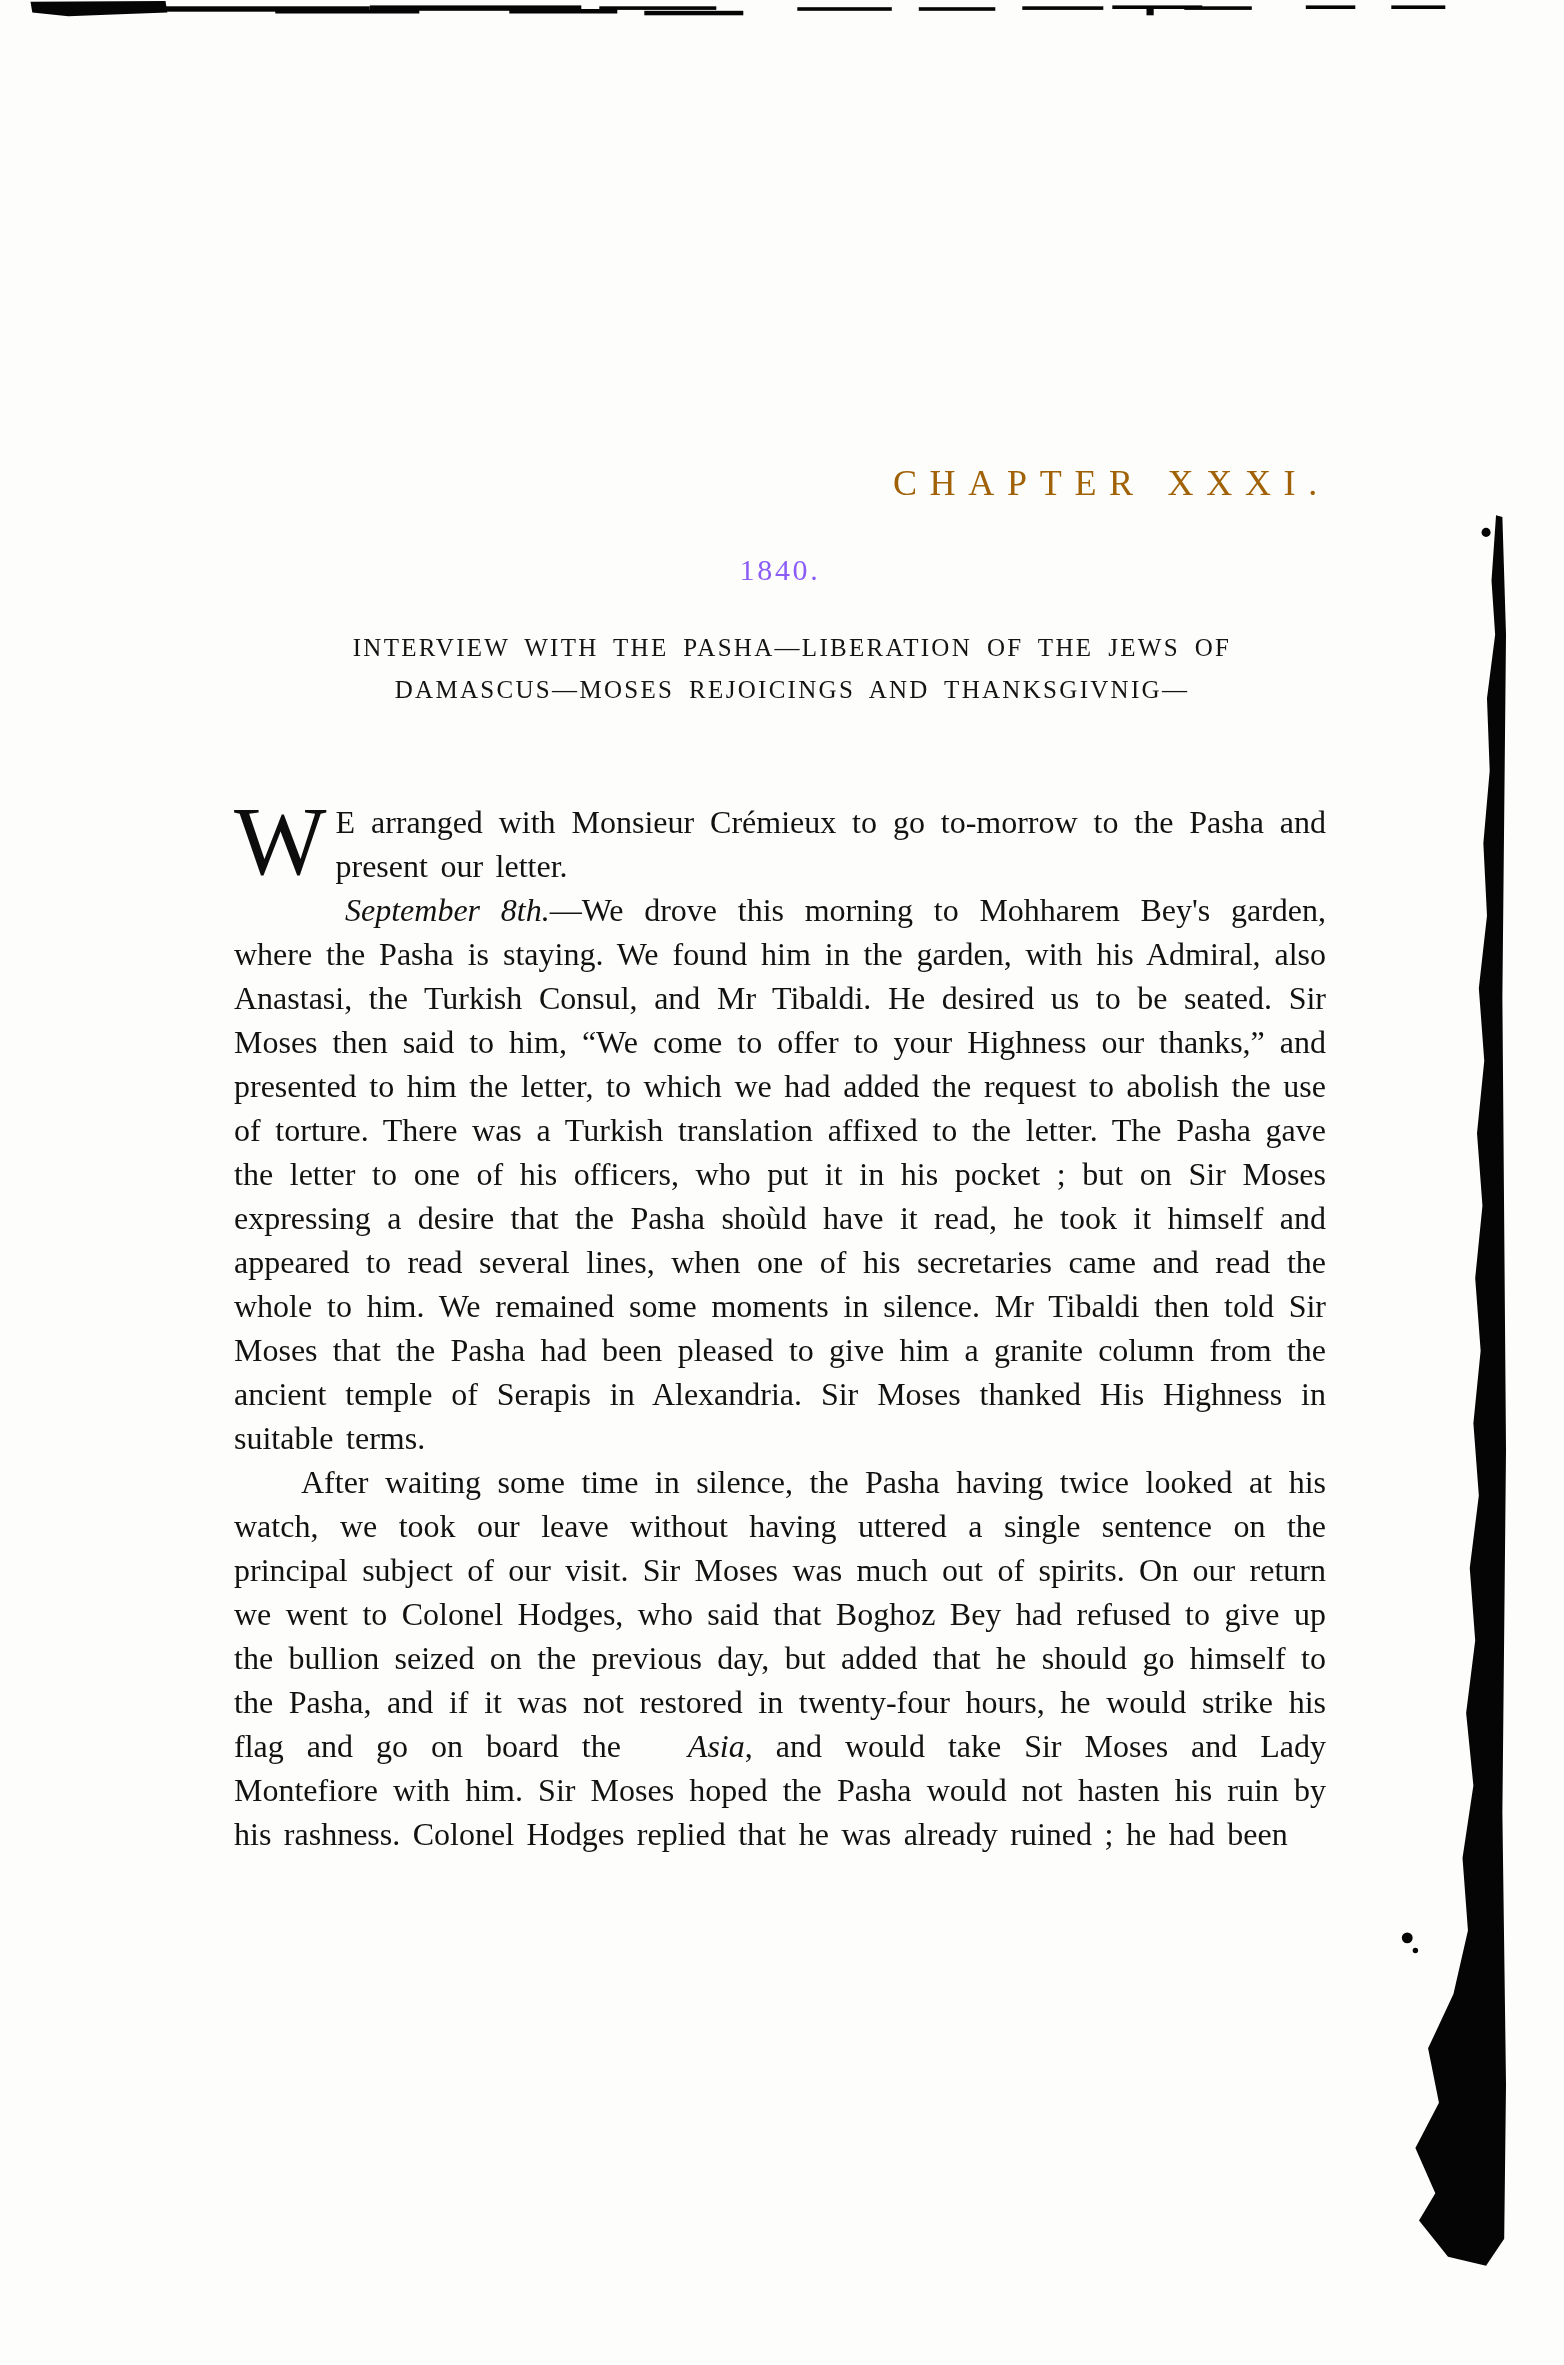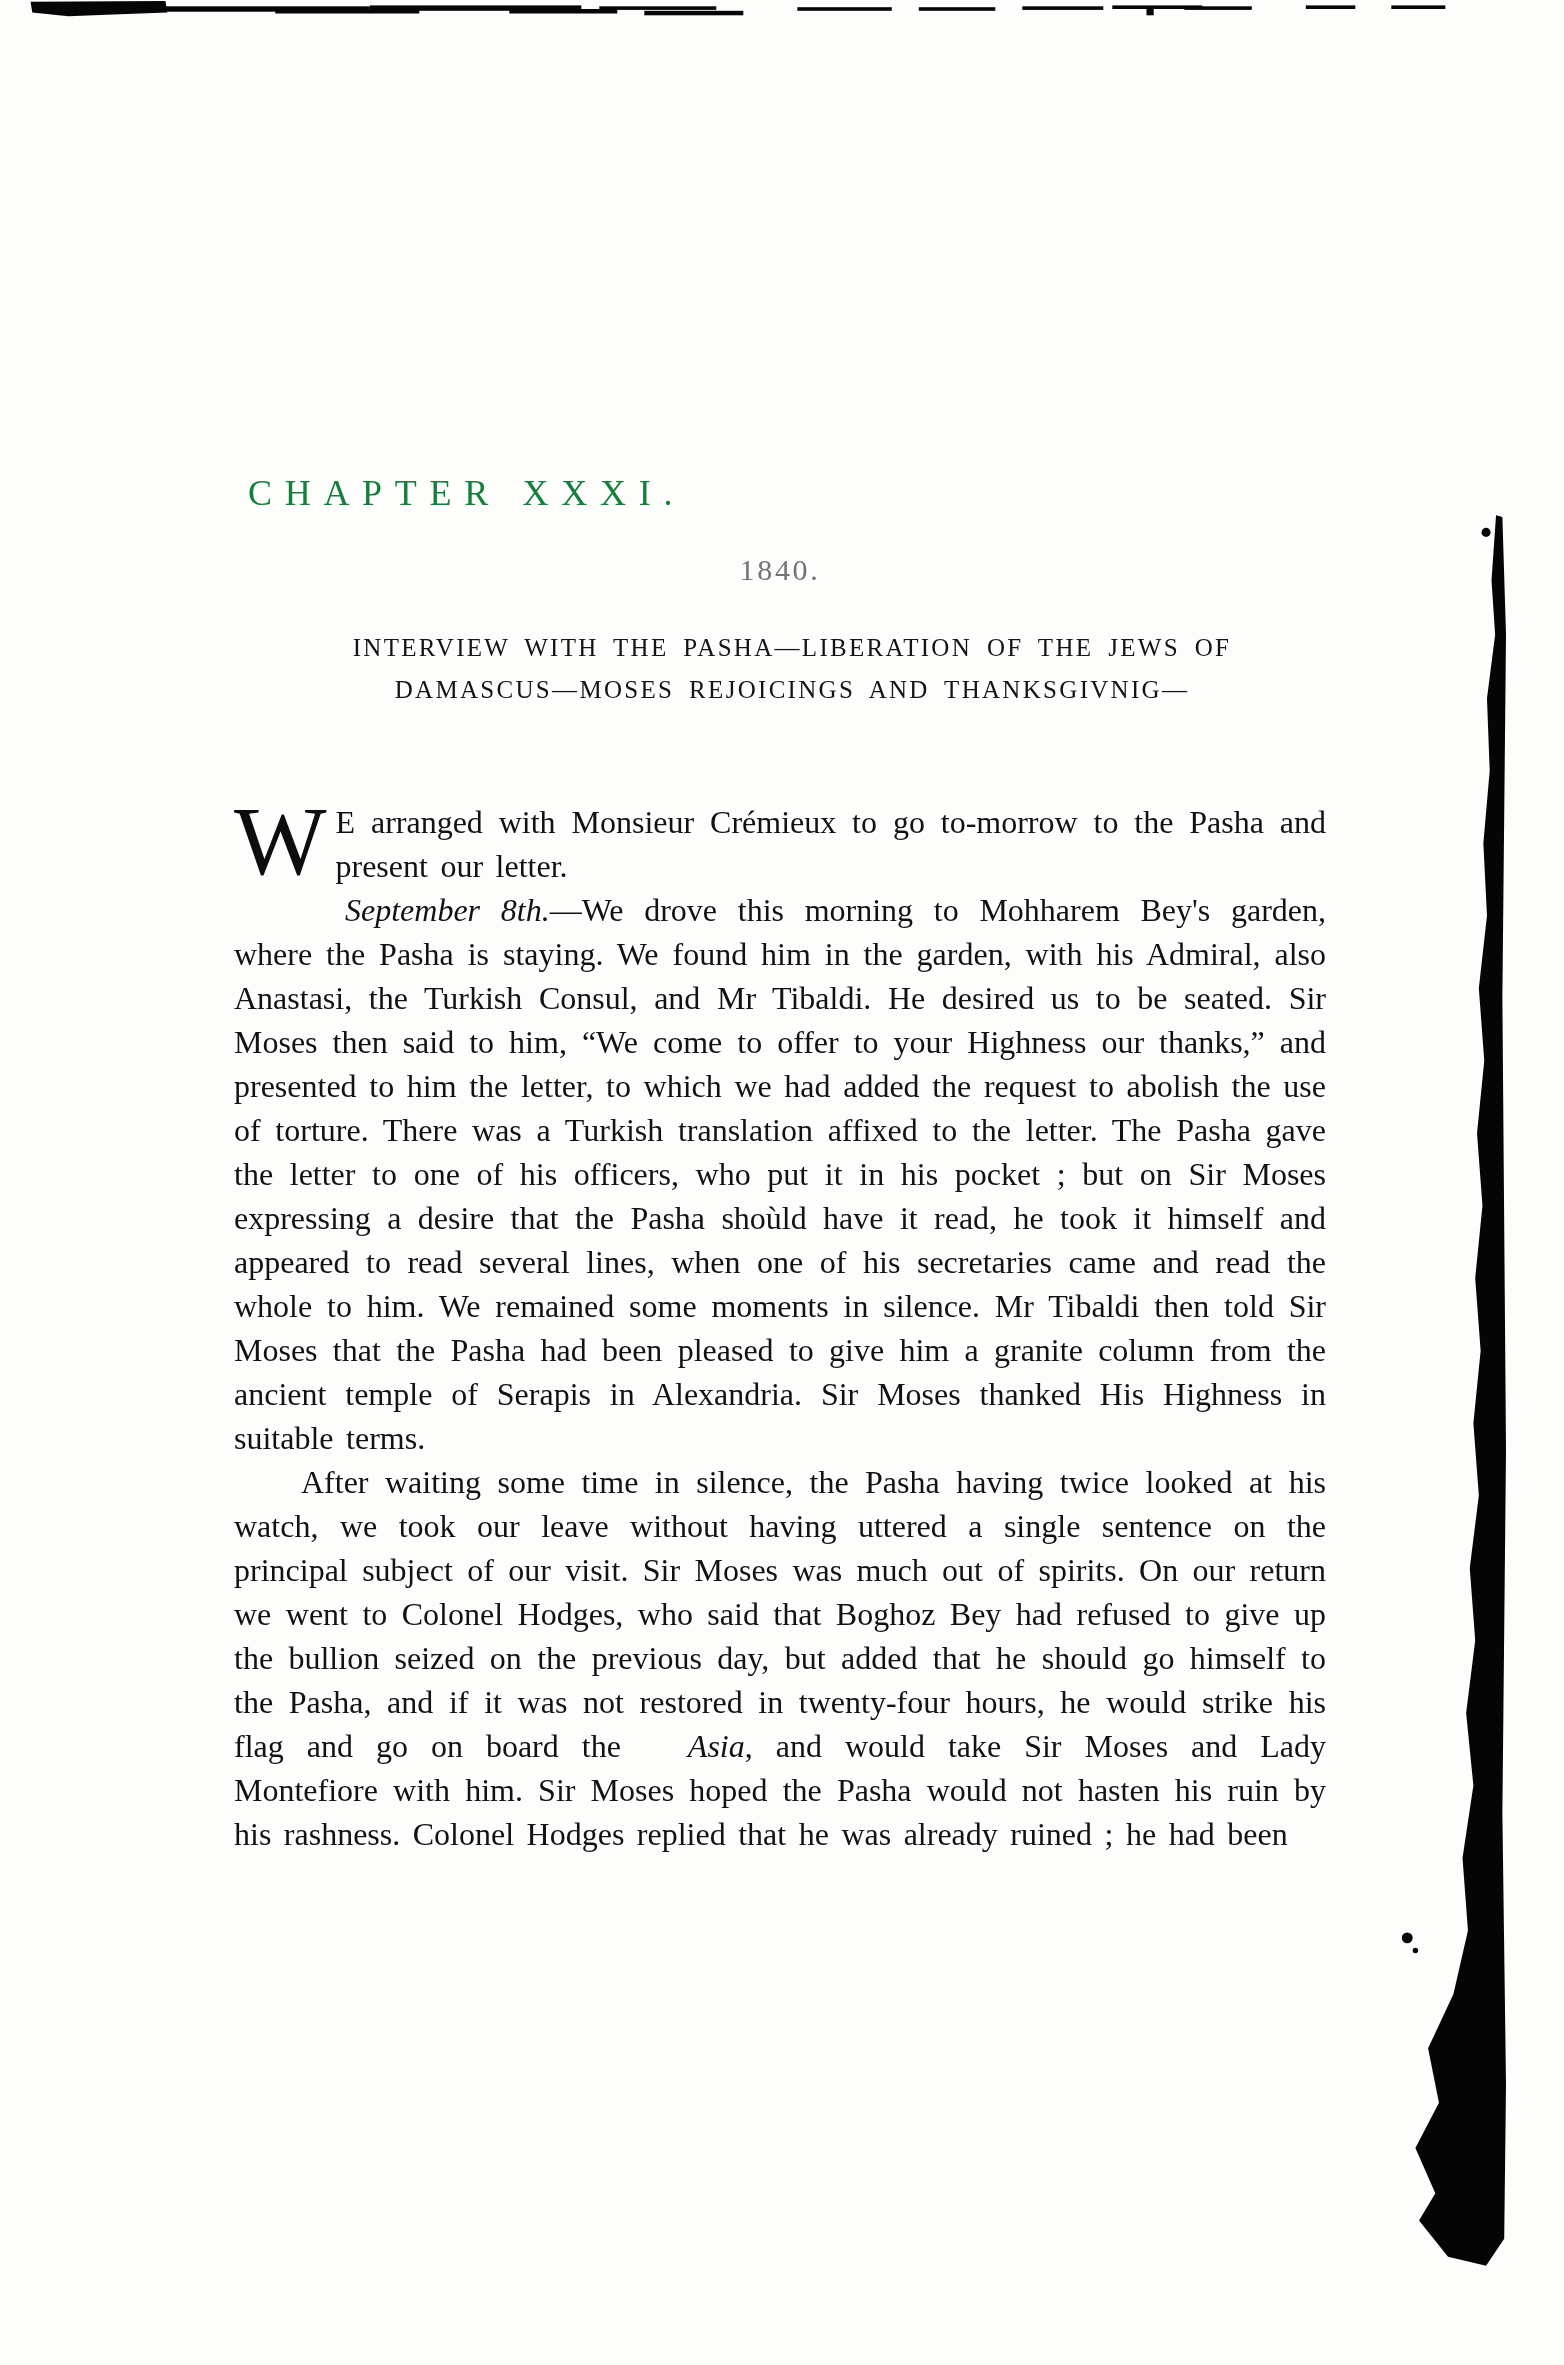--- a/index.html
+++ b/index.html
@@ -13,26 +13,26 @@
     font-family: "Liberation Serif", "DejaVu Serif", serif;
     color: #111;
   }
   
   .artifact { position:absolute; pointer-events:none; }
   .artifact.top { left:0; top:0; }
   .artifact.right { right:0; top:0; }
 
   .chapter-heading {
     position:absolute; left:234px; width:1092px; top:458px;
-    margin:14px; text-align:left; font-weight:500;
-    font-size:36px; letter-spacing:12.7px; color:#15803d;
+    margin:4px; text-align:right; font-weight:500;
+    font-size:36px; letter-spacing:12.7px; color:#a16207;
   }
   .chapter-date {
     position:absolute; left:234px; width:1092px; top:553px;
-    text-align:center; font-size:30px; letter-spacing:2.7px; color:#737373;
+    text-align:center; font-size:30px; letter-spacing:2.7px; color:#8b5cf6;
   }
   .chapter-summary {
     position:absolute; left:228px; width:1128px; top:627px;
     text-align:center; font-size:25px; line-height:42px;
     letter-spacing:2.3px; word-spacing:6.3px; color:#141414;
   }
   .body-text {
     position:absolute; left:234px; width:1092px; top:800px;
     font-size:32px; line-height:44px; text-align:justify;
     word-spacing:4.5px; color:#121212;

